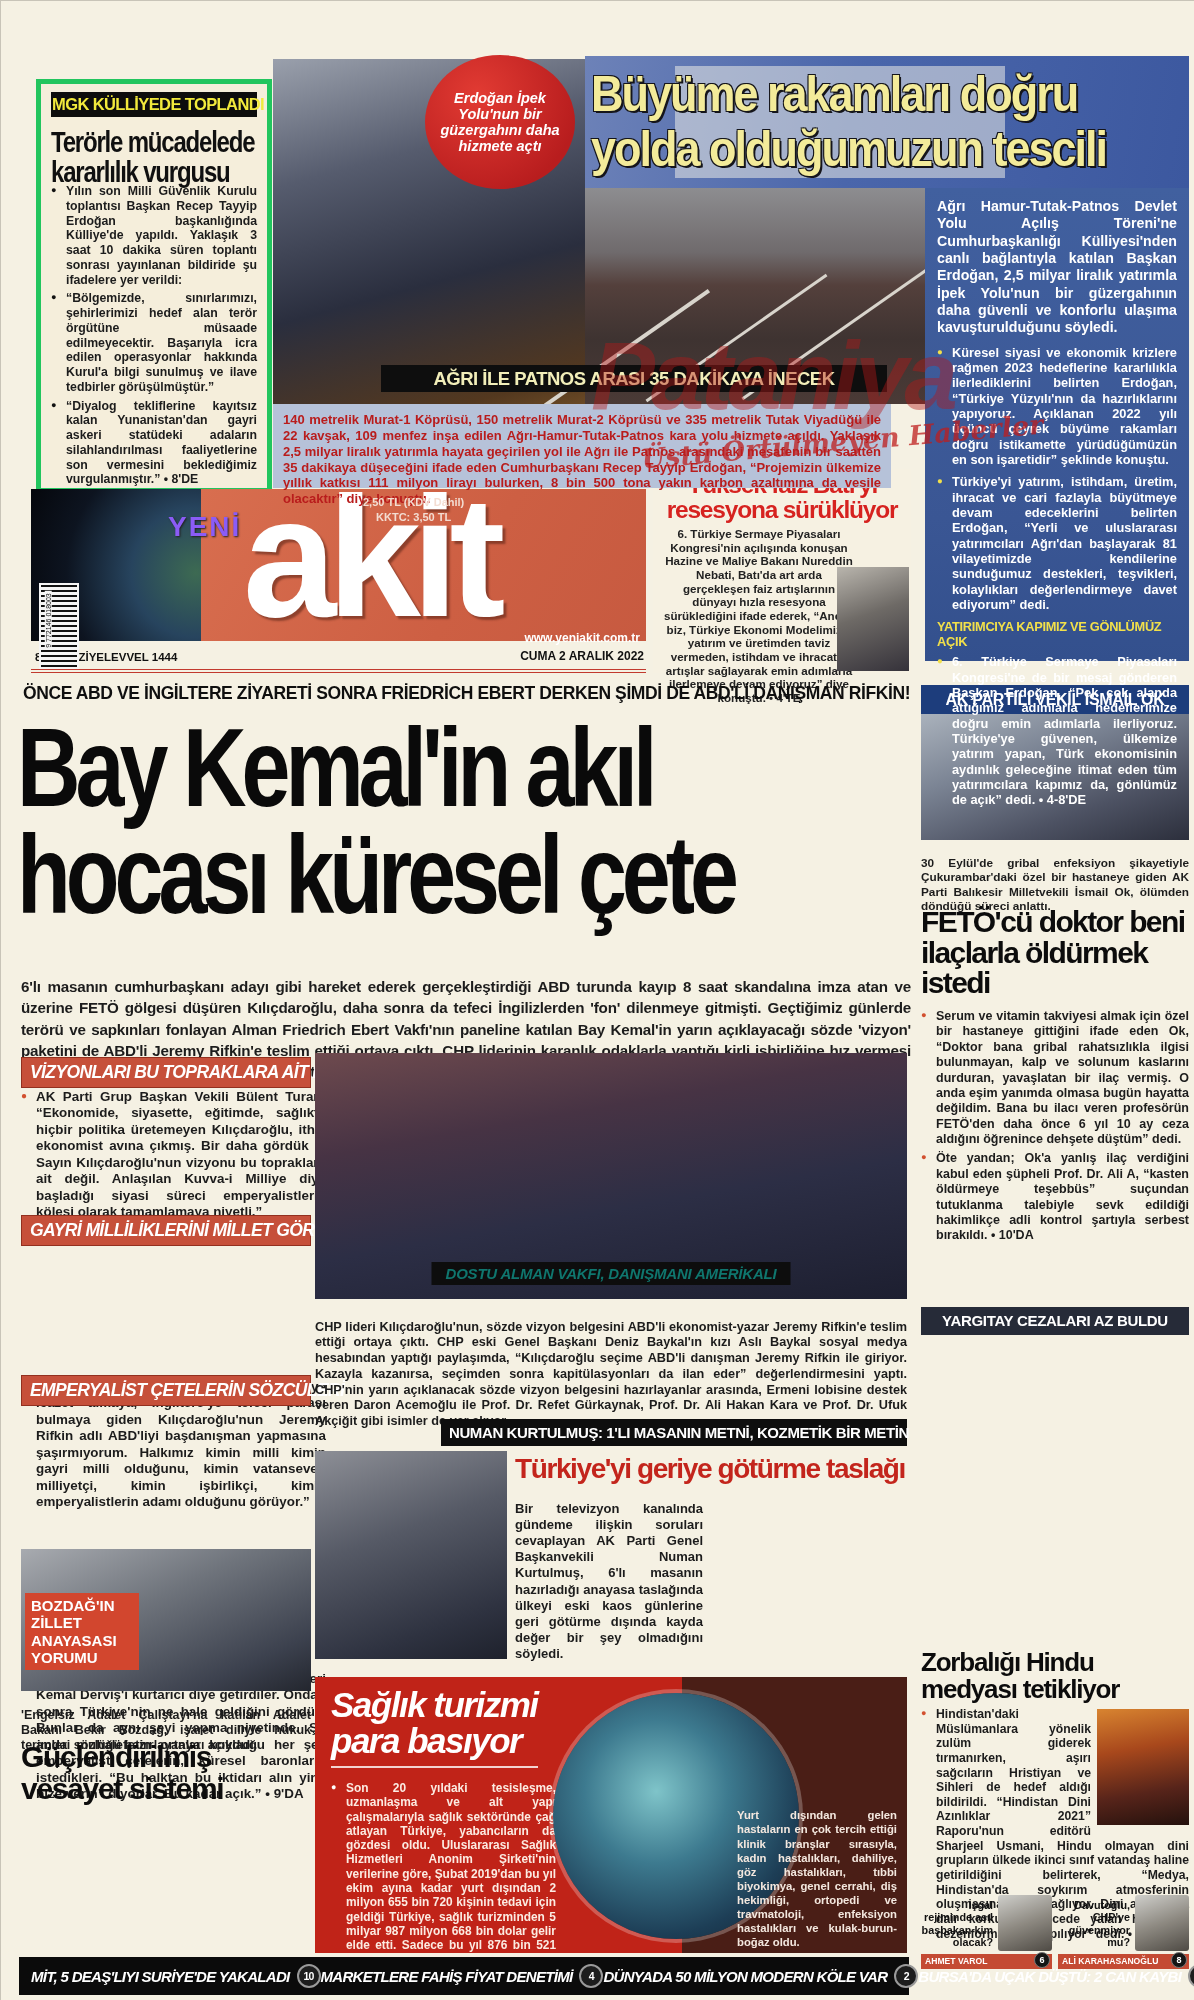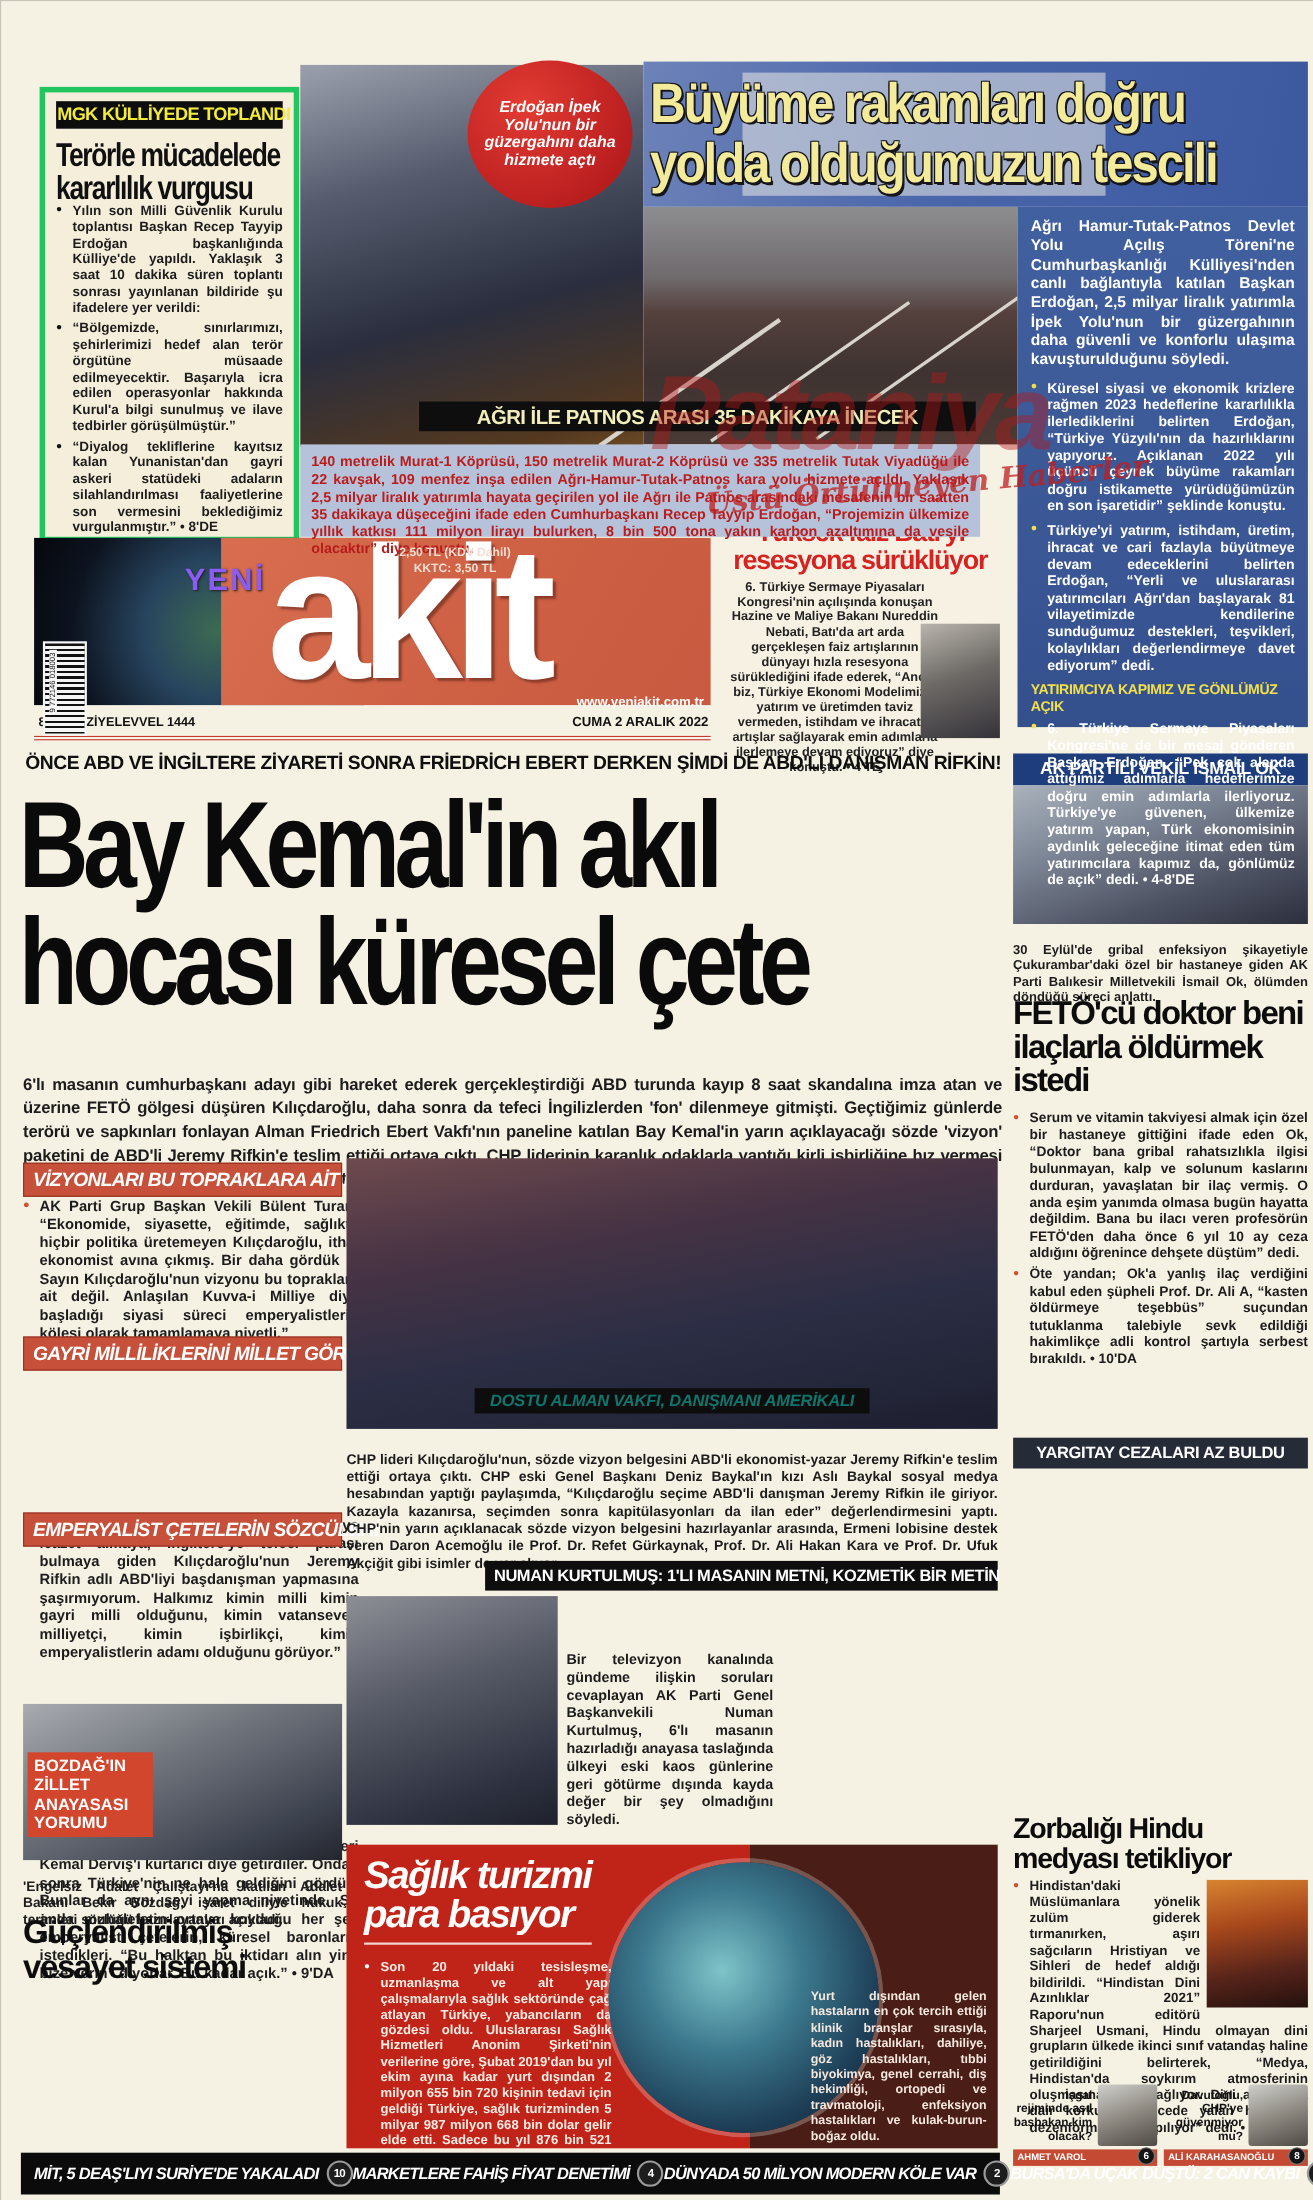--- a/index.html
+++ b/index.html
@@ -215,20 +215,21 @@
   <p class="abs bozdag-caption jtext">'Engelsiz Adalet Çalıştayı'na katılan Adalet Bakanı Bekir Bozdağ, işaret diliyle hukuk terimleri sözlüğü hazırlayanları açıkladı.</p>
   <div class="abs vesayet-hl">Güçlendirilmiş vesayet sistemi</div>
 
   <div class="abs panel-photo">
     <div class="panel-bar">DOSTU ALMAN VAKFI, DANIŞMANI AMERİKALI</div>
   </div>
   <p class="abs panel-caption jtext">CHP lideri Kılıçdaroğlu'nun, sözde vizyon belgesini ABD'li ekonomist-yazar Jeremy Rifkin'e teslim ettiği ortaya çıktı. CHP eski Genel Başkanı Deniz Baykal'ın kızı Aslı Baykal sosyal medya hesabından yaptığı paylaşımda, “Kılıçdaroğlu seçime ABD'li danışman Jeremy Rifkin ile giriyor. Kazayla kazanırsa, seçimden sonra kapitülasyonları da ilan eder” değerlendirmesini yaptı. CHP'nin yarın açıklanacak sözde vizyon belgesini hazırlayanlar arasında, Ermeni lobisine destek veren Daron Acemoğlu ile Prof. Dr. Refet Gürkaynak, Prof. Dr. Ali Hakan Kara ve Prof. Dr. Ufuk Akçiğit gibi isimler de yer alıyor.</p>
 
   <div class="abs kurtulmus-kicker">NUMAN KURTULMUŞ: 1'LI MASANIN METNİ, KOZMETİK BİR METİN</div>
   <div class="abs kurtulmus-photo"></div>
+  <div class="abs kurtulmus-hl">Türkiye'yi geriye götürme taslağı</div>
   <p class="abs kur-col jtext" style="left:514px;margin:0;">Bir televizyon kanalında gündeme ilişkin soruları cevaplayan AK Parti Genel Başkanvekili Numan Kurtulmuş, 6'lı masanın hazırladığı anayasa taslağında ülkeyi eski kaos günlerine geri götürme dışında kayda değer bir şey olmadığını söyledi.</p>
 
   <div class="abs saglik-box">
     <div class="saglik-hl">
       <div>Sağlık turizmi</div>
       <div>para basıyor</div>
     </div>
     <p class="saglik-body blt blt-white">Son 20 yıldaki tesisleşme, uzmanlaşma ve alt yapı çalışmalarıyla sağlık sektöründe çağ atlayan Türkiye, yabancıların da gözdesi oldu. Uluslararası Sağlık Hizmetleri Anonim Şirketi'nin verilerine göre, Şubat 2019'dan bu yıl ekim ayına kadar yurt dışından 2 milyon 655 bin 720 kişinin tedavi için geldiği Türkiye, sağlık turizminden 5 milyar 987 milyon 668 bin dolar gelir elde etti. Sadece bu yıl 876 bin 521 kişi tedavi için Türkiye'yi tercih etti. • 13'TE</p>
     <div class="saglik-circle"></div>
     <p class="saglik-caption">Yurt dışından gelen hastaların en çok tercih ettiği klinik branşlar sırasıyla, kadın hastalıkları, dahiliye, göz hastalıkları, tıbbi biyokimya, genel cerrahi, diş hekimliği, ortopedi ve travmatoloji, enfeksiyon hastalıkları ve kulak-burun-boğaz oldu.</p>

